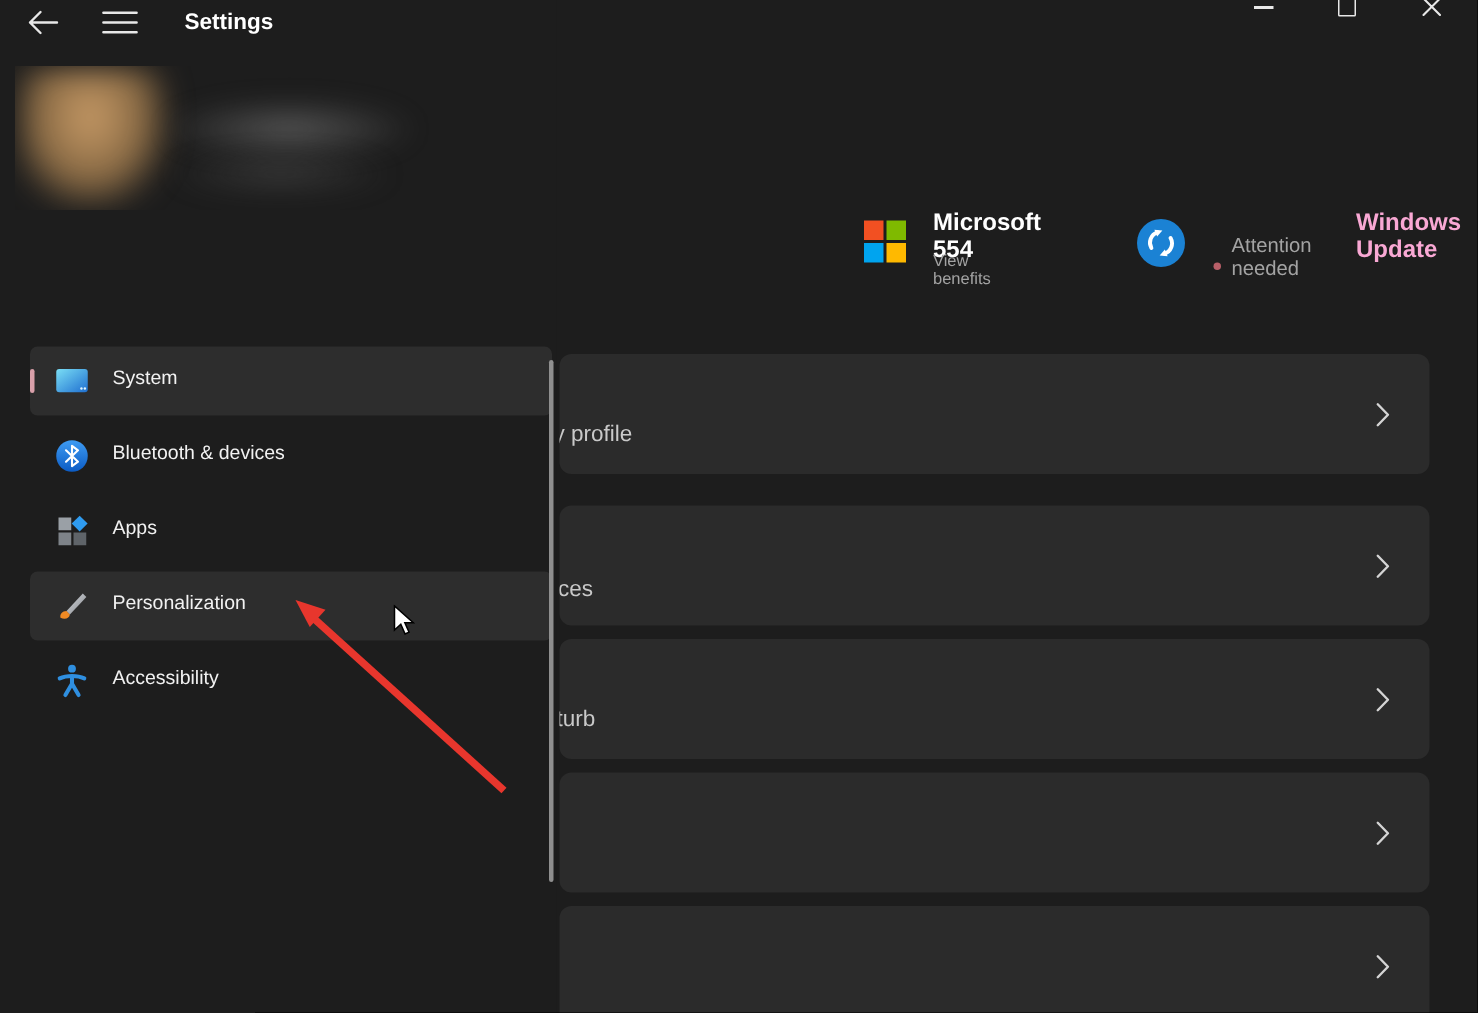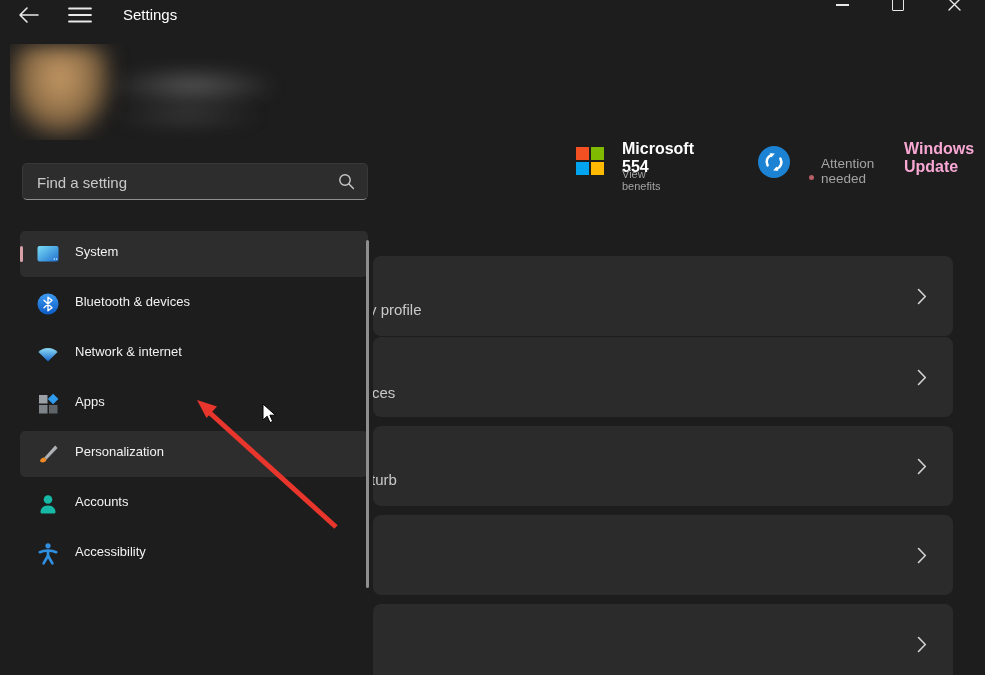--- a/index.html
+++ b/index.html
@@ -2,21 +2,21 @@
 <html><head>
 <meta charset="utf-8">
 <style>
   html,body{margin:0;padding:0;background:#000;}
   .screen{position:relative;width:985px;height:675px;background:#1d1d1d;overflow:hidden;
           font-family:"Liberation Sans",sans-serif;color:#f0f0f0;}
   
   .titlebar{position:absolute;left:0;top:0;width:985px;height:30px;z-index:30;}
   .back-btn{position:absolute;left:17px;top:5px;width:24px;height:20px;cursor:pointer;}
   .menu-btn{position:absolute;left:67px;top:5px;width:26px;height:20px;cursor:pointer;}
-  .win-title{position:absolute;left:123px;top:6px;font-size:15px;font-weight:400;color:#fff;}
+  .win-title{position:absolute;left:123px;top:6px;font-size:15px;font-weight:700;color:#fff;}
   .ctl-min{position:absolute;left:836px;top:4px;width:13px;height:2px;background:#e8e8e8;}
   .ctl-max{position:absolute;left:892px;top:-1px;width:10px;height:10px;border:1.4px solid #e8e8e8;border-radius:1px;}
   .ctl-close{position:absolute;left:947px;top:-3px;width:15px;height:15px;}
   
   .sidebar{position:absolute;left:0;top:0;width:371px;height:675px;background:#1d1d1d;z-index:10;}
   .profile-blur{position:absolute;left:10px;top:44px;width:292px;height:96px;overflow:hidden;}
   .pb-avatar{position:absolute;left:2px;top:2px;width:100px;height:92px;
      background:radial-gradient(ellipse at 48% 35%, #c79a66 0%, #8a6b45 48%, rgba(40,38,36,0) 78%);
      filter:blur(9px);}
   .pb-line1{position:absolute;left:98px;top:22px;width:170px;height:40px;
@@ -54,21 +54,21 @@
   .card .chev{position:absolute;right:26px;top:50%;margin-top:-8px;width:10px;height:17px;}
   
   .anno{position:absolute;left:0;top:0;z-index:40;pointer-events:none;}
 </style>
 </head>
 <body>
 
 <div class="screen">
 
   <div class="cards">
-    <div class="card" style="top:256px">
+    <div class="card" style="top:236px">
       <span class="frag" style="left:-4px;top:45px">y profile</span>
       <svg class="chev" viewBox="0 0 10 17">
           <path d="M1.5 1.5 L8.3 8.5 L1.5 15.5" stroke="#d4d4d4" stroke-width="1.6" fill="none" stroke-linecap="round" stroke-linejoin="round"></path>
         </svg>
     </div>
     <div class="card" style="top:337px">
       <span class="frag" style="left:-1px;top:47px">ces</span>
       <svg class="chev" viewBox="0 0 10 17">
           <path d="M1.5 1.5 L8.3 8.5 L1.5 15.5" stroke="#d4d4d4" stroke-width="1.6" fill="none" stroke-linecap="round" stroke-linejoin="round"></path>
         </svg>
@@ -116,27 +116,20 @@
   </div>
 
   <div class="sidebar">
 
     <div class="profile-blur">
       <div class="pb-avatar"></div>
       <div class="pb-line1"></div>
       <div class="pb-line2"></div>
     </div>
 
-    <div class="search-box">
-      <input type="text" placeholder="Find a setting" style="">
-      <svg class="search-glyph" viewBox="0 0 17 17">
-        <circle cx="7" cy="7" r="5.2" stroke="#c9c9c9" stroke-width="1.4" fill="none"></circle>
-        <line x1="11" y1="11" x2="15.4" y2="15.4" stroke="#c9c9c9" stroke-width="1.4" stroke-linecap="round"></line>
-      </svg>
-    </div>
 
     <div class="nav">
 
       <div class="nav-row selected">
         <div class="nav-pill"></div>
         <svg class="nav-ico" viewBox="0 0 24 24">
           <defs>
               <linearGradient id="gSys" x1="0" y1="0" x2="1" y2="1">
                 <stop offset="0" stop-color="#7adef5"></stop>
                 <stop offset="1" stop-color="#1f6fd0"></stop>
@@ -156,32 +149,20 @@
                 <stop offset="0" stop-color="#3f9cf3"></stop>
                 <stop offset="1" stop-color="#0b5bc4"></stop>
               </linearGradient>
             </defs>
           <circle cx="12" cy="12" r="10.5" fill="url(#gBt)"></circle>
           <path d="M8 8.2 L16 15.8 L12 18.8 L12 5.2 L16 8.2 L8 15.8" stroke="#fff" stroke-width="1.4" fill="none" stroke-linejoin="round" stroke-linecap="round"></path>
         </svg>
         <span class="nav-label">Bluetooth &amp; devices</span>
       </div>
 
-      <div class="nav-row">
-        <svg class="nav-ico" viewBox="0 0 24 24">
-          <defs>
-              <linearGradient id="gNet" x1="0" y1="0" x2="0" y2="1">
-                <stop offset="0" stop-color="#8fdcf6"></stop>
-                <stop offset="1" stop-color="#1565c8"></stop>
-              </linearGradient>
-            </defs>
-          <path d="M12 19.5 L2.4 10 A13.6 13.6 0 0 1 21.6 10 Z" fill="url(#gNet)"></path>
-        </svg>
-        <span class="nav-label">Network &amp; internet</span>
-      </div>
 
       <div class="nav-row">
         <svg class="nav-ico" viewBox="0 0 24 24">
           <rect x="3" y="3" width="8.5" height="8.5" fill="#9aa0a6"></rect>
           <rect x="3" y="13" width="8.5" height="8.5" fill="#7e8389"></rect>
           <rect x="13" y="13" width="8.5" height="8.5" fill="#5f6469"></rect>
           <rect x="13.4" y="3.3" width="7.5" height="7.5" fill="#2f9bef" transform="rotate(45 17.1 7)"></rect>
         </svg>
         <span class="nav-label">Apps</span>
       </div>
@@ -193,27 +174,20 @@
                 <stop offset="0" stop-color="#d6d9de"></stop>
                 <stop offset="1" stop-color="#85888d"></stop>
               </linearGradient>
             </defs>
           <path d="M4.3 19.8 C3.7 17.6 5.7 15.3 8.4 15.4 L10.6 17.6 C10.3 19.8 7.6 21.4 4.3 19.8 Z" fill="#f08a24"></path>
           <polygon points="8.4,15.4 19.2,3.6 21.6,6 10.6,17.6" fill="url(#gBr)"></polygon>
         </svg>
         <span class="nav-label">Personalization</span>
       </div>
 
-      <div class="nav-row">
-        <svg class="nav-ico" viewBox="0 0 24 24">
-          <circle cx="12" cy="7.5" r="4.3" fill="#17b8a6"></circle>
-          <path d="M4.5 20.3 C4.5 15.8 8 13.6 12 13.6 C16 13.6 19.5 15.8 19.5 20.3 Q19.5 21.4 18.4 21.4 L5.6 21.4 Q4.5 21.4 4.5 20.3 Z" fill="#17b8a6"></path>
-        </svg>
-        <span class="nav-label">Accounts</span>
-      </div>
 
 
 
       <div class="nav-row">
         <svg class="nav-ico" viewBox="0 0 24 24">
           <circle cx="12" cy="3.8" r="2.6" fill="#2f8fe0"></circle>
           <path d="M3.8 10.2 C8.2 8.1 15.8 8.1 20.2 10.2" stroke="#2f8fe0" stroke-width="2.7" fill="none" stroke-linecap="round"></path>
           <path d="M12 9 L12 14" stroke="#2f8fe0" stroke-width="2.7" stroke-linecap="round"></path>
           <path d="M12 13.8 L7.6 21.4 M12 13.8 L16.4 21.4" stroke="#2f8fe0" stroke-width="2.7" stroke-linecap="round"></path>
         </svg>

